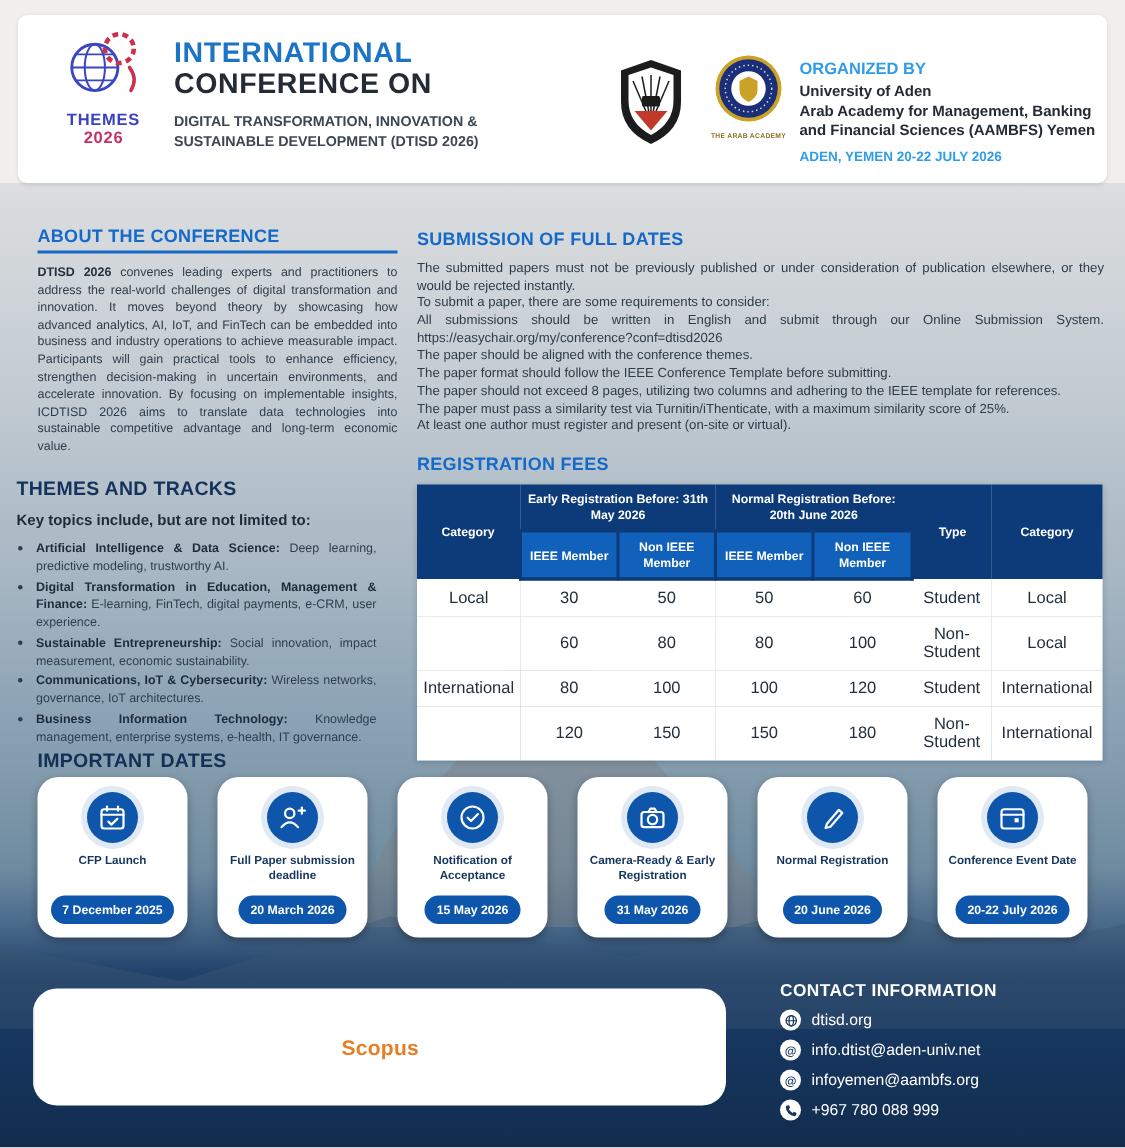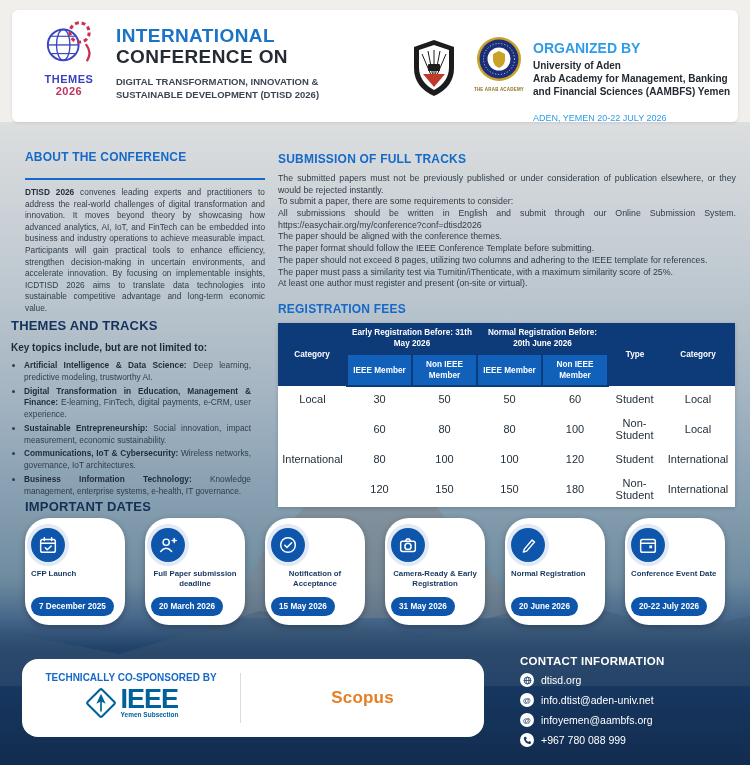--- a/index.html
+++ b/index.html
@@ -13,36 +13,36 @@
   .logo-text{font-size:11px;font-weight:bold;letter-spacing:.5px;margin-top:1px;}
   .lt-blue{color:#3942c0}.lt-red{color:#c03360}
   .titles{position:absolute;left:104px;top:16px;}
   .t1{font-size:19px;font-weight:bold;color:#1b74c5;letter-spacing:.4px;line-height:1.1;}
   .t2{font-size:19px;font-weight:bold;color:#242b34;letter-spacing:.4px;line-height:1.1;}
   .tsub{margin-top:7px;font-size:9.5px;font-weight:bold;color:#3c4653;width:218px;line-height:1.4;}
   .shield{position:absolute;left:398px;top:28px;}
   .acad{position:absolute;left:456px;top:26px;width:62px;text-align:center;}
   .acad-cap{font-size:4.5px;font-weight:bold;color:#8a7320;margin-top:1px;letter-spacing:.2px;}
   .orgtxt{position:absolute;left:521px;top:30px;width:212px;}
-  .org-label{font-size:14px;font-weight:bold;color:#2f9ce8;}
+  .org-label{font-size:11px;font-weight:bold;color:#2f9ce8;}
   .org-name{font-size:10px;font-weight:bold;color:#242b34;line-height:1.3;margin:0;}
   .org-name.first{margin-top:3px;}
-  .org-loc{font-size:9px;font-weight:normal;color:#2f9ce8;margin-top:15px;}
+  .org-loc{font-size:9px;font-weight:bold;color:#2f9ce8;margin-top:5px;}
 
   
   .bg{position:absolute;left:0;top:122px;width:750px;height:643px;
       background:linear-gradient(180deg,#dcdedf 0%,#c2cbd2 22%,#a5b5c2 42%,
         #8aa2b4 56%,#7d97a9 64%,#6e8ba0 71%,#49698b 77%,#204168 82%,#173760 88%,#122c4e 100%);}
   .fortress{position:absolute;left:228px;top:418px;}
   .ridge{position:absolute;left:0;top:556px;}
 
   
   .about{position:absolute;left:25px;top:150px;width:240px;}
   .h-blue{font-size:12px;font-weight:bold;color:#1569c8;letter-spacing:.2px;}
-  .about .h-blue{border-bottom:2px solid #1569c8;padding-bottom:14px;}
+  .about .h-blue{border-bottom:2px solid #1569c8;padding-bottom:3px;}
   .about-body{margin-top:7px;font-size:8.3px;line-height:1.4;color:#2f3e4c;text-align:justify;}
   .about-body b{color:#22313f;}
   .themes{position:absolute;left:11px;top:318px;width:240px;}
   .h-navy{font-size:13px;font-weight:bold;color:#15325d;letter-spacing:.2px;}
   .themes-intro{margin-top:9px;font-size:10px;font-weight:bold;color:#1d2c3a;}
   ul.topics{margin:7px 0 0 0;padding-left:13px;}
   ul.topics li{font-size:8.3px;line-height:1.42;color:#2f3e4c;text-align:justify;margin-bottom:2px;}
   ul.topics b{color:#1d2c3a;}
 
   
@@ -53,22 +53,22 @@
   table.feetab{border-collapse:collapse;width:457px;table-layout:fixed;margin-top:7px;
                box-shadow:0 1px 4px rgba(0,0,0,.18);}
   .feetab th{background:#0d3a78;color:#fff;font-size:8.2px;font-weight:bold;
              padding:4px 2px;text-align:center;vertical-align:middle;line-height:1.35;}
   .feetab th.sub{background:#1160ba;border:2px solid #0d3a78;}
   .feetab td{font-size:11px;color:#23303c;text-align:center;padding:6px 2px;background:#ffffff;}
 
   
   .dates-h{position:absolute;left:25px;top:499px;font-size:13px;font-weight:bold;color:#142f56;letter-spacing:.2px;}
   .cards{position:absolute;left:25px;top:518px;width:700px;display:flex;gap:20px;}
-  .card{width:100px;height:107px;background:#ffffff;border-radius:24px;
-        box-shadow:0 2px 6px rgba(0,0,0,.28);display:flex;flex-direction:column;align-items:flex-start;
+  .card{width:100px;height:107px;background:#ffffff;border-radius:14px;
+        box-shadow:0 2px 6px rgba(0,0,0,.28);display:flex;flex-direction:column;align-items:center;
         padding:10px 6px 9px;box-sizing:border-box;}
   .cicon{width:34px;height:34px;border-radius:50%;background:#0e56ac;flex:none;
          display:flex;align-items:center;justify-content:center;box-shadow:0 0 0 4px rgba(14,86,172,.13);}
   .clabel{margin-top:7px;font-size:7.8px;font-weight:bold;color:#16365e;text-align:center;line-height:1.3;flex:1;}
   .cpill{background:#0e56ac;color:#fff;font-size:8.2px;font-weight:bold;border-radius:11px;
          padding:5px 8px;white-space:nowrap;}
 
   
   .sponsor-card{position:absolute;left:22px;top:659px;width:462px;height:78px;background:#ffffff;
                 border-radius:16px;display:flex;align-items:center;}
@@ -77,21 +77,21 @@
   .ieee-row{display:inline-flex;align-items:center;gap:3px;}
   .ieee-col{display:flex;flex-direction:column;align-items:flex-start;}
   .ieee-word{font-size:27px;font-weight:bold;color:#00629b;line-height:.85;letter-spacing:-1px;}
   .ieee-sub{font-size:6.5px;font-weight:bold;color:#00629b;margin-top:1px;align-self:flex-end;}
   .sp-div{width:1px;height:50px;background:#d8dce1;}
   .xplore{width:132px;text-align:center;}
   .xp-ieee{font-size:15px;font-weight:bold;color:#00356b;}
   .xp-x{font-size:16px;font-style:italic;color:#1d4f91;font-family:"Liberation Serif",serif;}
   .xp-reg{font-size:8px;color:#1d4f91;vertical-align:super;}
   .xp-sub{font-size:8px;font-style:italic;color:#e87722;text-align:right;margin:0 14px 0 0;}
-  .scopus{flex:1;text-align:center;font-size:17px;font-weight:bold;color:#e57e25;letter-spacing:.2px;}
+  .scopus{flex:1;text-align:center;font-size:14px;font-weight:bold;color:#e57e25;letter-spacing:.2px;}
   .contact{position:absolute;left:520px;top:655px;width:218px;color:#ffffff;}
   .contact-h{font-size:11.5px;font-weight:bold;letter-spacing:.3px;}
   .c-item{display:flex;align-items:center;gap:7px;margin-top:6px;}
   .c-ic{width:14px;height:14px;border-radius:50%;background:#ffffff;color:#16375f;flex:none;
         display:flex;align-items:center;justify-content:center;font-size:8px;font-weight:bold;}
   .c-tx{font-size:10.5px;}
 </style>
 </head>
 <body>
 
@@ -182,21 +182,21 @@
     <ul class="topics">
       <li><b>Artificial Intelligence &amp; Data Science:</b><span> Deep learning, predictive modeling, trustworthy AI.</span></li>
       <li><b>Digital Transformation in Education, Management &amp; Finance:</b><span> E-learning, FinTech, digital payments, e-CRM, user experience.</span></li>
       <li><b>Sustainable Entrepreneurship:</b><span> Social innovation, impact measurement, economic sustainability.</span></li>
       <li><b>Communications, IoT &amp; Cybersecurity:</b><span> Wireless networks, governance, IoT architectures.</span></li>
       <li><b>Business Information Technology:</b><span> Knowledge management, enterprise systems, e-health, IT governance.</span></li>
     </ul>
   </div>
 
   <div class="submission">
-    <div class="h-blue">SUBMISSION OF FULL TRACKS</div>
+    <div class="h-blue">SUBMISSION OF FULL DATES</div>
     <div class="sub-lines">
       <p>The submitted papers must not be previously published or under consideration of publication elsewhere, or they would be rejected instantly.</p>
       <p>To submit a paper, there are some requirements to consider:</p>
       <p>All submissions should be written in English and submit through our Online Submission System. https://easychair.org/my/conference?conf=dtisd2026</p>
       <p>The paper should be aligned with the conference themes.</p>
       <p>The paper format should follow the IEEE Conference Template before submitting.</p>
       <p>The paper should not exceed 8 pages, utilizing two columns and adhering to the IEEE template for references.</p>
       <p>The paper must pass a similarity test via Turnitin/iThenticate, with a maximum similarity score of 25%.</p>
       <p>At least one author must register and present (on-site or virtual).</p>
     </div>
@@ -340,36 +340,20 @@
             <line x1="4" y1="10" x2="20" y2="10"></line>
             <rect x="13.5" y="12.5" width="3" height="3" fill="#fff" stroke="none"></rect>
           </svg>
       </div>
       <div class="clabel">Conference Event Date</div>
       <div class="cpill">20-22 July 2026</div>
     </div>
   </div>
 
   <div class="sponsor-card">
-    <div class="sp-left">
-      <div class="sp-label">TECHNICALLY CO-SPONSORED BY</div>
-      <div class="ieee-row">
-        <svg width="34" height="34" viewBox="0 0 40 40">
-          <g transform="rotate(45 20 20)">
-              <rect x="8" y="8" width="24" height="24" rx="2" fill="none" stroke="#00629b" stroke-width="2.4"></rect>
-            </g>
-          <path d="M20 9 L25.5 21 L20 18.2 L14.5 21 Z" fill="#00629b"></path>
-          <line x1="20" y1="18" x2="20" y2="30" stroke="#00629b" stroke-width="2"></line>
-        </svg>
-        <div class="ieee-col">
-          <span class="ieee-word">IEEE</span>
-          <span class="ieee-sub">Yemen Subsection</span>
-        </div>
-      </div>
-    </div>
     <div class="sp-div"></div>
     <div class="scopus">Scopus</div>
   </div>
 
   <div class="contact">
     <div class="contact-h">CONTACT INFORMATION</div>
     <div class="c-item">
       <span class="c-ic">
         <svg width="9" height="9" viewBox="0 0 12 12" fill="none" stroke="#16375f" stroke-width="1.1">
             <circle cx="6" cy="6" r="4.6"></circle>

